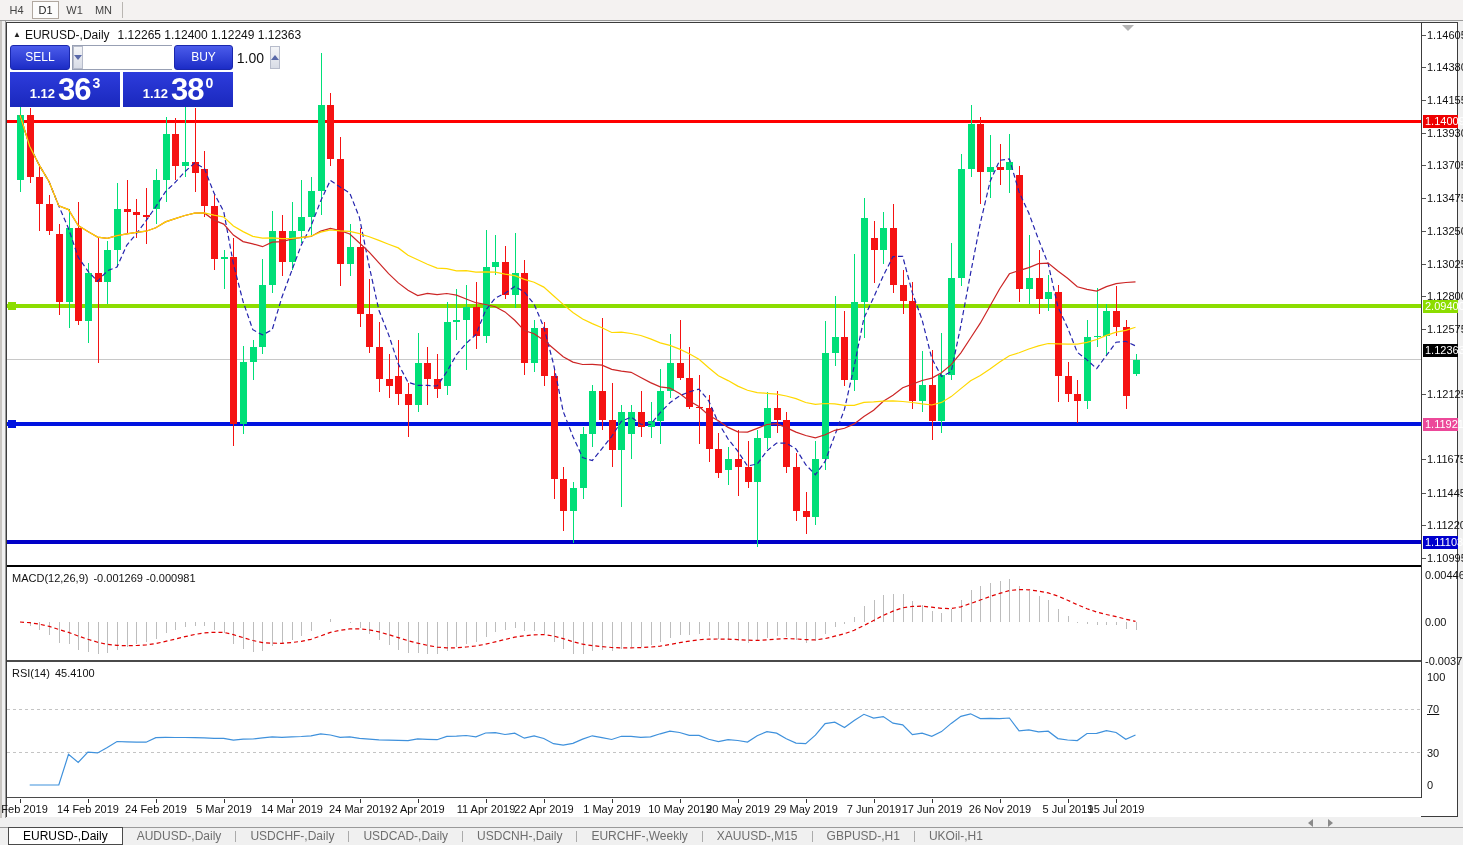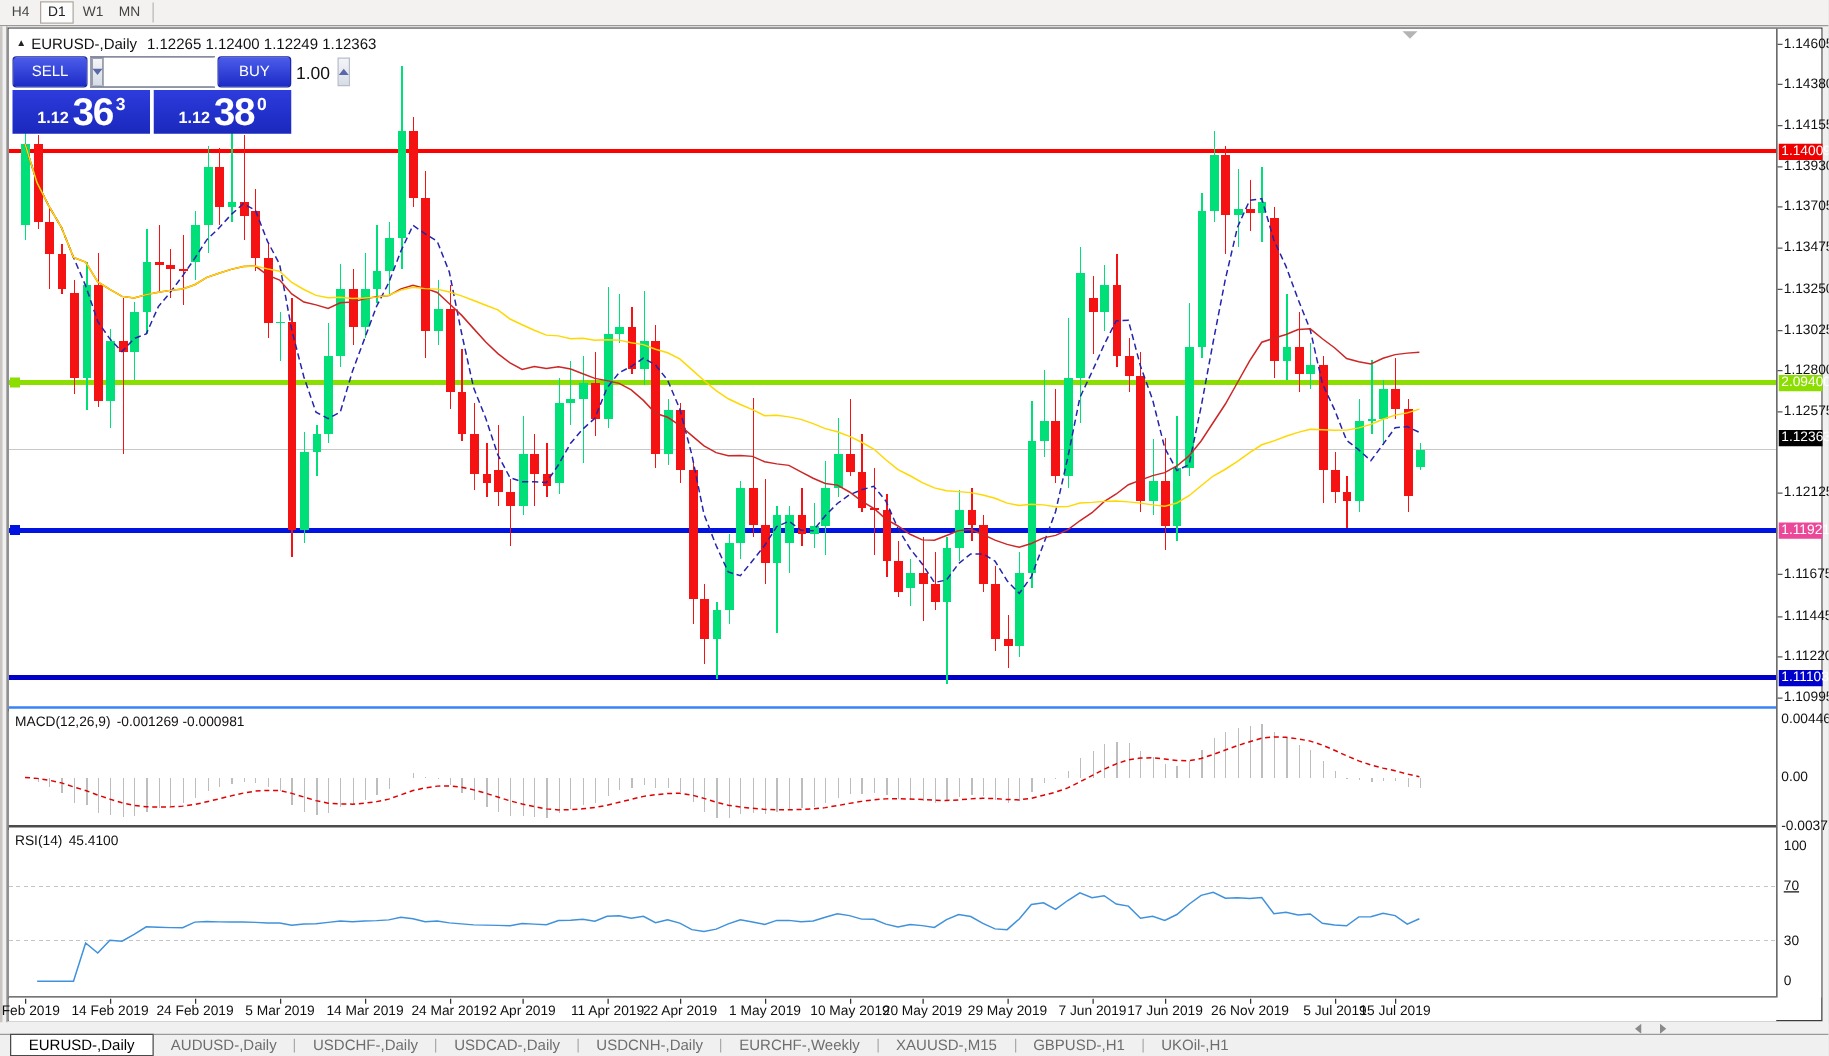--- a/index.html
+++ b/index.html
@@ -13,41 +13,41 @@
             font-family:"Liberation Sans",sans-serif; font-size:11px; color:#444; text-align:center; line-height:16px; cursor:pointer; }
   .tf-btn.active { background:#fcfcfc; border:1px solid #b0a8a0; color:#222; }
   .toolbar-sep { width:1px; height:16px; background:#b9b6b2; margin:0 4px; }
 
   
   .left-splitter { position:absolute; left:0; top:21px; width:6px; height:797px; background:#f0f0f0;
                    border-left:2px solid #c9c6c2; border-right:1px solid #9a9a9a; }
   .chart-window { position:absolute; left:6px; top:22px; width:1452px; height:795px;
                   background:#ffffff; border:1px solid #3c3c3c; }
   .pane { position:absolute; left:0; background:#fff; }
-  .main-pane  { top:0;   width:1414px; height:544px; border-bottom:2px solid #3b82f6;padding-left:32px; }
+  .main-pane  { top:0;   width:1414px; height:544px; border-bottom:2px solid #000000;padding-left:32px; }
   .macd-pane  { top:546px; width:1414px; height:93px; border-bottom:2px solid #4a4a4a; }
   .rsi-pane   { top:641px; width:1414px; height:134px; border-bottom:1px solid #4a4a4a;text-align:center; }
   .pane svg { position:absolute; left:0; top:0; }
 
   .chart-title { position:absolute; left:6px; top:5px; font-size:12px; color:#111; white-space:nowrap; z-index:5; }
   .chart-title .tri { font-size:8px; vertical-align:2px; margin-right:4px; color:#222; }
   .chart-title .ohlc { margin-left:8px; }
 
   .ind-label { position:absolute; left:5px; top:3px; font-size:11px; color:#111; white-space:nowrap; z-index:5; }
   .ind-label .vals { margin-left:5px; }
 
   
   .trade-panel { position:absolute; left:3px; top:22px; width:223px; z-index:6; }
   .tp-row1 { display:flex; height:25px; }
   .btn-blue { background:linear-gradient(#4b5ceb,#1c2cc6); color:#fff; border:1px solid #1a27ad;
               border-radius:3px; font-size:12px; text-align:center; cursor:pointer;
               font-family:"Liberation Sans",sans-serif; }
   .sell-btn { width:60px; height:25px; line-height:23px; }
   .buy-btn  { width:59px; height:25px; line-height:23px; margin-left:2px; }
-  .vol-box { width:100px; height:25px; margin-left:2px; display:flex; border:1px solid #98a0b4; background:#0f172a; }
+  .vol-box { width:100px; height:25px; margin-left:2px; display:flex; border:1px solid #98a0b4; background:#7dd3fc; }
   .spin-btn { width:20px; background:linear-gradient(#f4f5f8,#d8dce6); border:1px solid #b7bccb;
               display:flex; align-items:center; justify-content:center; cursor:pointer; }
   .arr-dn { width:0; height:0; border-left:4px solid transparent; border-right:4px solid transparent; border-top:5px solid #5868a8; }
   .arr-up { width:0; height:0; border-left:4px solid transparent; border-right:4px solid transparent; border-bottom:5px solid #5868a8; }
   .vol-input { flex:1; border:0; outline:0; text-align:right; padding-right:6px; font-size:14px; color:#111;
                font-family:"Liberation Sans",sans-serif; }
   .tp-row2 { display:flex; margin-top:2px; }
   .price-box { width:110px; height:35px; background:linear-gradient(#2d3cdc,#1a28bd); color:#fff;
                display:flex; align-items:flex-end; justify-content:center; padding-bottom:3px; cursor:pointer; }
   .price-box + .price-box { margin-left:3px; }

